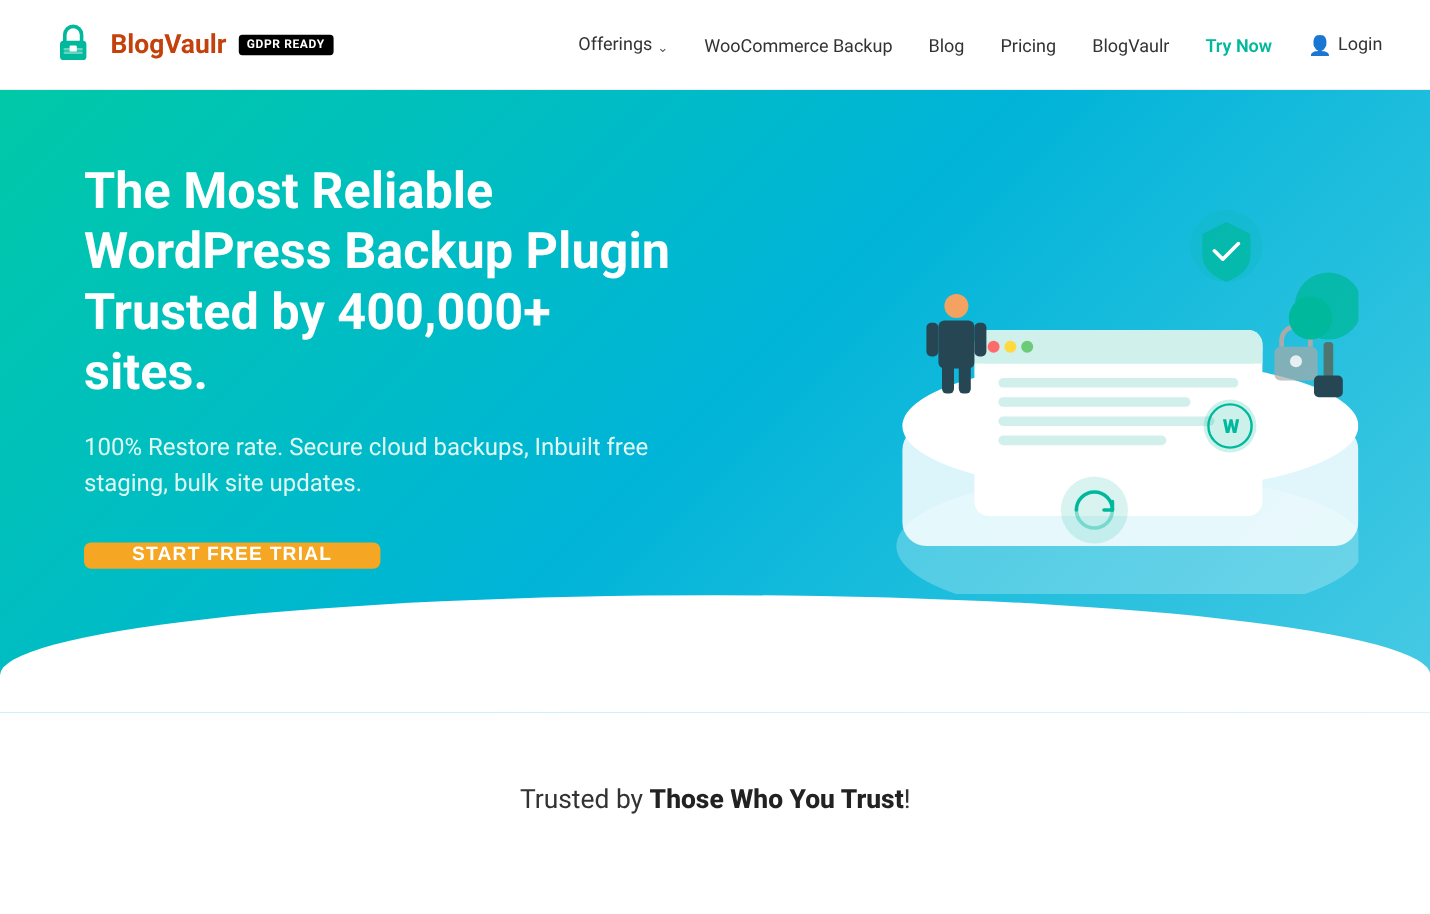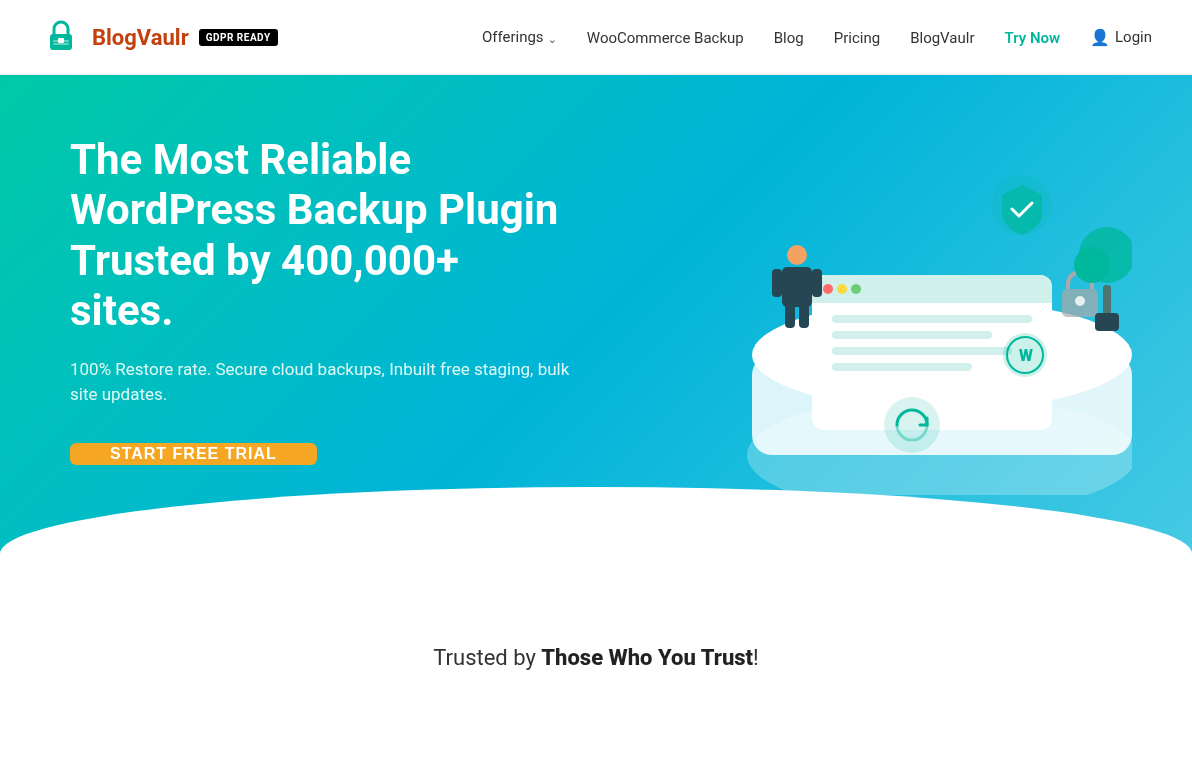--- a/index.html
+++ b/index.html
@@ -80,21 +80,21 @@
       z-index: 2;
     }
     .hero-title {
       font-size: 42px;
       font-weight: 700;
       color: #fff;
       line-height: 1.2;
       margin-bottom: 20px;
     }
     .hero-subtitle {
-      font-size: 17px;
+      font-size: 20px;
       color: #e0f8f4;
       margin-bottom: 35px;
       line-height: 1.5;
     }
     .cta-btn {
       background: #f5a623;
       color: #fff;
       border: none;
       padding: 2px 40px;
       font-size: 16px;

